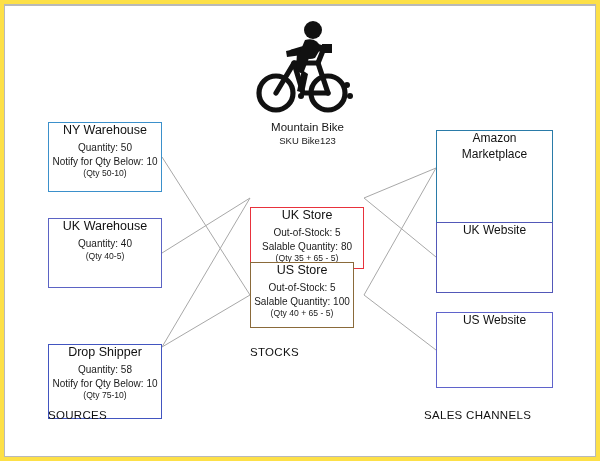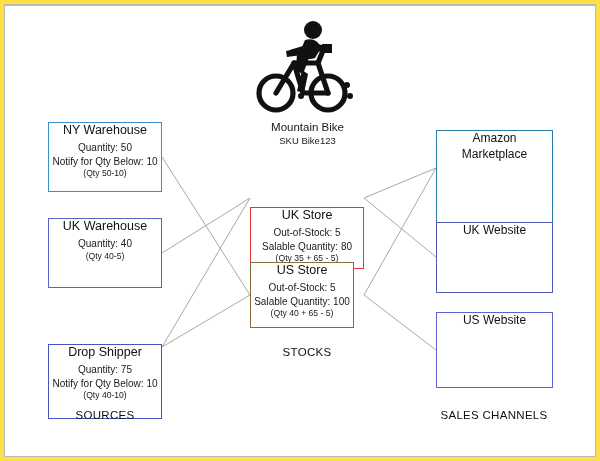--- a/index.html
+++ b/index.html
@@ -103,21 +103,20 @@
     font-size: 9.5px;
     color: #202020;
     line-height: 1.3;
   }
 
   .group-label {
     position: absolute;
     font-size: 11.5px;
     letter-spacing: 0.3px;
     color: #111111;
-    text-align: center;
     white-space: nowrap;
   }
   #lbl-sources  { left: 48px;  top: 409px; width: 114px; }
   #lbl-stocks   { left: 250px; top: 346px; width: 114px; }
   #lbl-channels { left: 424px; top: 409px; width: 140px; }
 </style>
 </head>
 <body>
 
 <div id="canvas">
@@ -190,23 +189,23 @@
   </div>
 
   <div class="box" id="src-uk">
     <div class="title">UK Warehouse</div>
     <div class="line">Quantity: 40</div>
     <div class="paren">(Qty 40-5)</div>
   </div>
 
   <div class="box" id="src-drop">
     <div class="title">Drop Shipper</div>
-    <div class="line">Quantity: 75</div>
+    <div class="line">Quantity: 58</div>
     <div class="line">Notify for Qty Below: 10</div>
-    <div class="paren">(Qty 40-10)</div>
+    <div class="paren">(Qty 75-10)</div>
   </div>
 
   <div class="box" id="stock-uk">
     <div class="title">UK Store</div>
     <div class="line">Out-of-Stock: 5</div>
     <div class="line">Salable Quantity: 80</div>
     <div class="paren">(Qty 35 + 65 - 5)</div>
   </div>
 
   <div class="box" id="stock-us">

